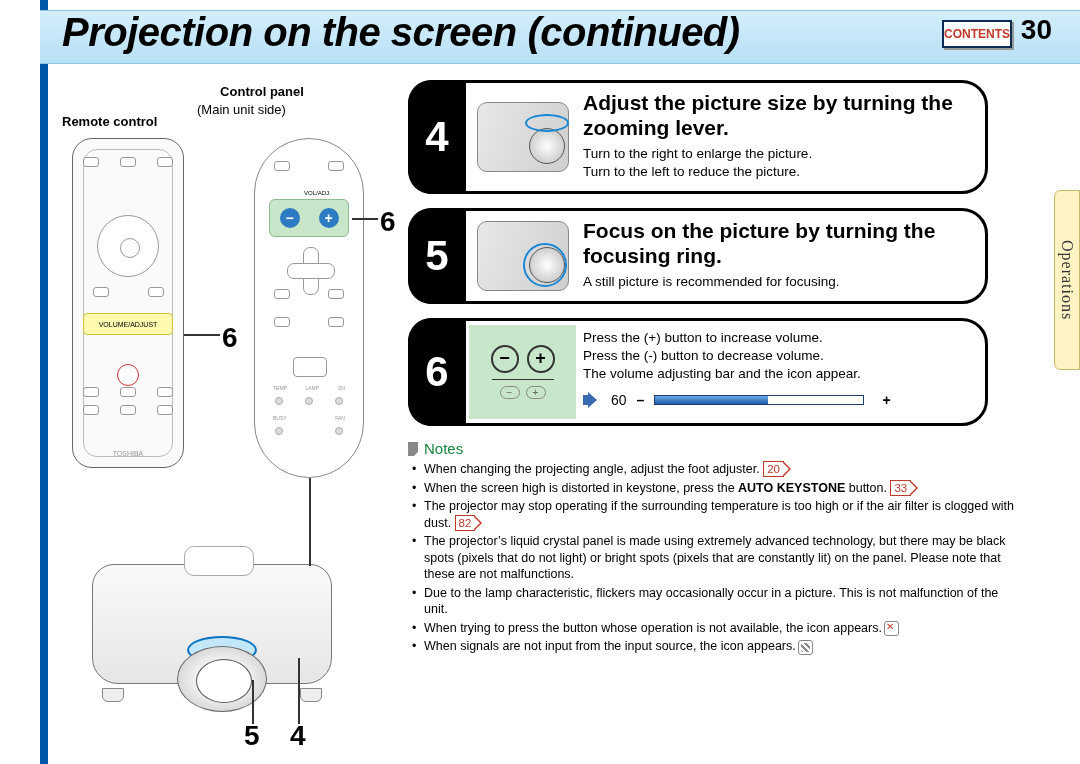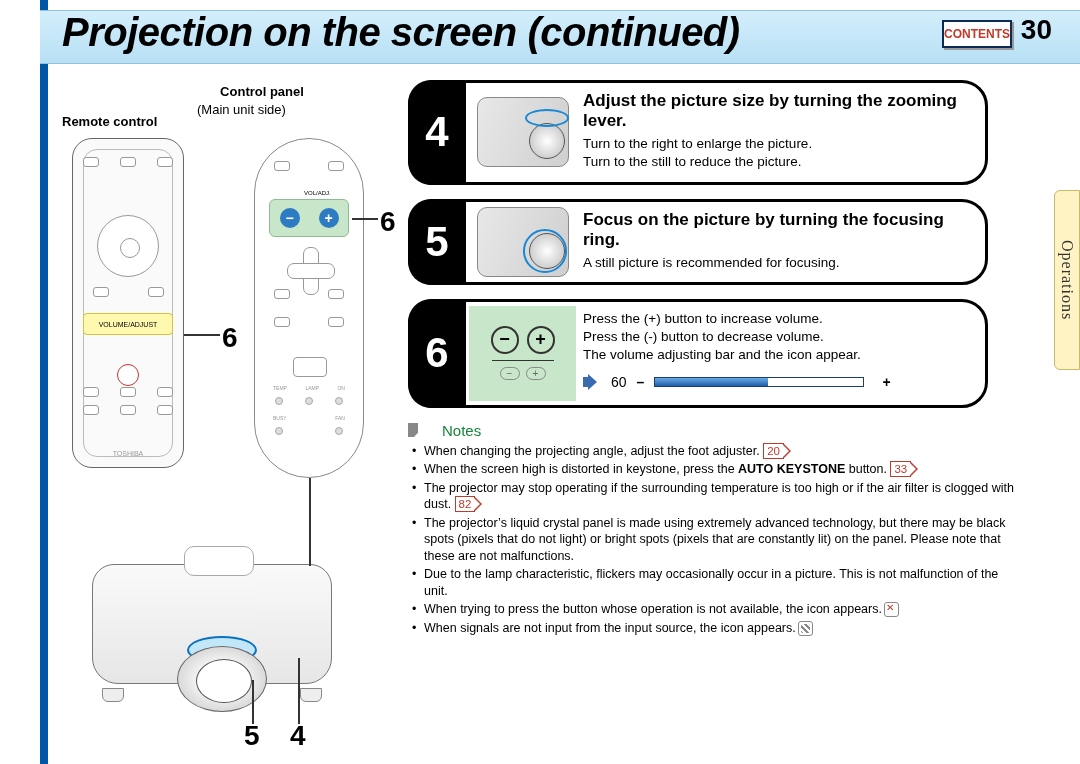--- a/index.html
+++ b/index.html
@@ -68,21 +68,21 @@
   .proj-zoom { position:absolute; left:95px; top:92px; width:70px; height:28px; border:2px solid #0b72c2; border-radius:50%; background:#c2e7f9; }
   .proj-foot-l { position:absolute; left:10px; top:144px; width:22px; height:14px; border:1px solid #888; border-radius:0 0 6px 6px; background:#eee; }
   .proj-foot-r { position:absolute; right:10px; top:144px; width:22px; height:14px; border:1px solid #888; border-radius:0 0 6px 6px; background:#eee; }
 
   
   .right-panel { position:absolute; left:408px; top:80px; width:632px; }
 
   .stepbox { position:relative; width:580px; border:3.5px solid #000; border-radius:26px; background:#fff; margin-bottom:14px; padding:8px 14px 10px 172px; }
   .step-badge { position:absolute; left:-3px; top:-3px; bottom:-3px; width:58px; background:#000; color:#fff; border-radius:23px 0 0 23px; display:flex; align-items:center; justify-content:center; font-size:42px; font-weight:bold; }
   .step-img { position:absolute; left:58px; top:4px; width:108px; bottom:4px; border-right:1px solid #fff; display:flex; align-items:center; justify-content:center; }
-  .step-h { font-size:17px; font-weight:bold; line-height:1.18; margin-bottom:4px; }
+  .step-h { font-size:21px; font-weight:bold; line-height:1.18; margin-bottom:4px; }
   .step-t { font-size:13.5px; line-height:1.35; }
 
   .proj-thumb { width:92px; height:70px; position:relative; }
   .pt-body { position:absolute; inset:0; border:1px solid #888; border-radius:10px; background:linear-gradient(110deg,#e8e8e8,#cfcfcf); }
   .pt-lens { position:absolute; left:52px; top:26px; width:36px; height:36px; border:1.5px solid #555; border-radius:50%; background:radial-gradient(#fff,#bbb); }
   .pt-ring-hi { position:absolute; border:2px solid #1788d6; border-radius:50%; }
 
   .vol-icons { display:flex; flex-direction:column; align-items:center; gap:6px; }
   .vol-big { display:flex; gap:8px; }
   .vbig-btn { width:28px; height:28px; border:2px solid #333; border-radius:50%; display:flex; align-items:center; justify-content:center; font-size:18px; font-weight:bold; }
@@ -92,21 +92,21 @@
   .volbar { display:flex; align-items:center; gap:10px; margin-top:8px; font-size:14px; }
   .speaker-icon { width:18px; height:18px; display:inline-block; position:relative; }
   .speaker-icon::before { content:""; position:absolute; left:0; top:4px; width:7px; height:10px; background:#3a6bb0; }
   .speaker-icon::after { content:""; position:absolute; left:5px; top:1px; border-left:9px solid #3a6bb0; border-top:8px solid transparent; border-bottom:8px solid transparent; }
   .vb-track { width:210px; height:10px; border:1px solid #1c3f73; position:relative; background:#fff; }
   .vb-fill { position:absolute; left:0; top:0; bottom:0; width:54%; background:linear-gradient(#6aa9e6,#1d5ea8); }
   .vb-minus { font-weight:bold; }
   .vb-plus { font-weight:bold; margin-left:8px; }
 
   .notes-block { width:610px; margin-top:6px; }
-  .notes-h { color:#18843c; font-size:15px; margin-bottom:4px; display:flex; align-items:center; gap:24px; }
+  .notes-h { color:#18843c; font-size:15px; margin-bottom:4px; display:flex; align-items:center; gap:6px; }
   .notes-h .nicon { width:10px; height:14px; background:#888; clip-path: polygon(0 0,100% 0,100% 70%,60% 100%,0 100%); }
   .notes-ul { list-style: none; padding-left:4px; }
   .notes-ul li { font-size:12.5px; line-height:1.32; position:relative; padding-left:12px; margin-bottom:2px; }
   .notes-ul li::before { content:"•"; position:absolute; left:0; }
   .ref-tag { display:inline-flex; align-items:center; }
   .ref-box { border:1.5px solid #c0392b; color:#c0392b; font-size:11.5px; padding:0 3px; height:16px; line-height:14px; }
   .ref-arrow { width:0; height:0; border-left:8px solid #c0392b; border-top:8px solid transparent; border-bottom:8px solid transparent; margin-left:-1px; position:relative; }
   .ref-arrow::after { content:""; position:absolute; left:-8px; top:-6px; border-left:6px solid #fff; border-top:6px solid transparent; border-bottom:6px solid transparent; }
 
   .mini-icon { display:inline-block; width:15px; height:15px; border:1px solid #888; border-radius:3px; vertical-align:middle; background:#fff; position:relative; margin:0 2px;}
@@ -231,21 +231,21 @@
       <div class="step-badge">4</div>
       <div class="step-img">
         <div class="proj-thumb">
           <div class="pt-body"></div>
           <div class="pt-lens"></div>
           <div class="pt-ring-hi" style="left:48px; top:12px; width:44px; height:18px;"></div>
         </div>
       </div>
       <div class="step-h">Adjust the picture size by turning the zooming lever.</div>
       <div class="step-t" style="white-space:pre-line;">Turn to the right to enlarge the picture.
-Turn to the still to reduce the picture.</div>
+Turn to the left to reduce the picture.</div>
     </div>
 
     <div class="stepbox">
       <div class="step-badge">5</div>
       <div class="step-img">
         <div class="proj-thumb">
           <div class="pt-body"></div>
           <div class="pt-lens"></div>
           <div class="pt-ring-hi" style="left:46px; top:22px; width:44px; height:44px;"></div>
         </div>

